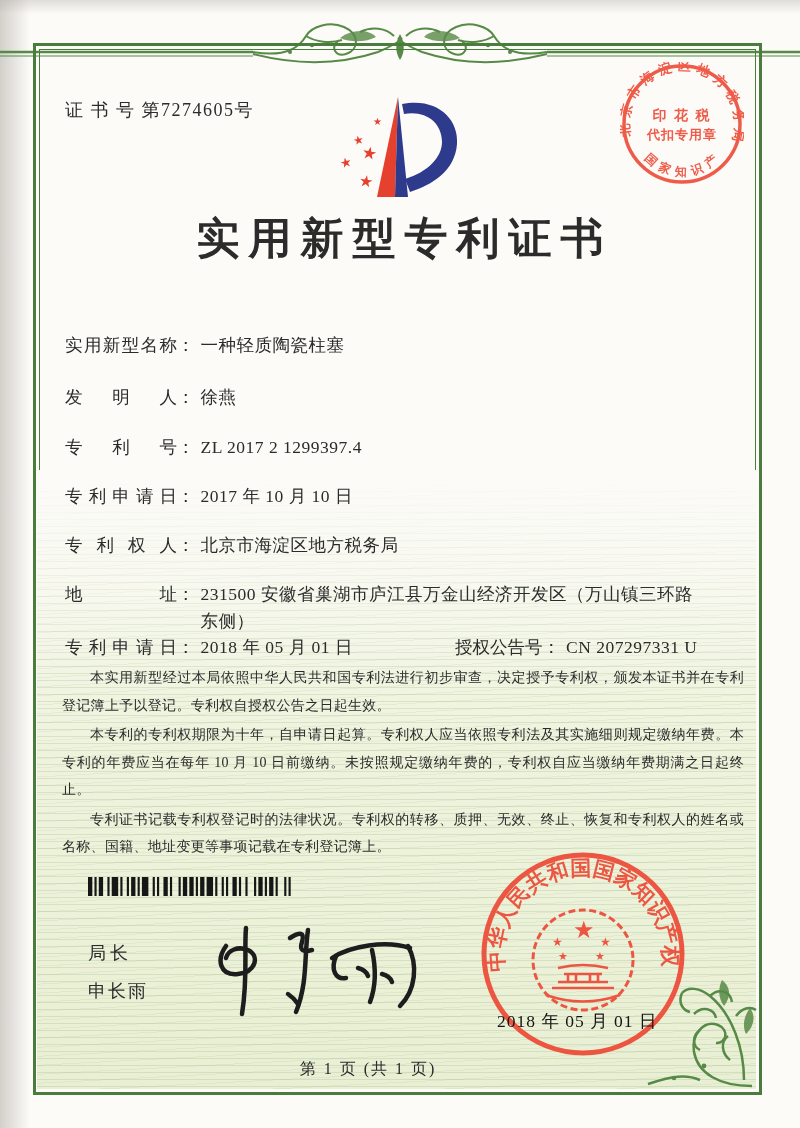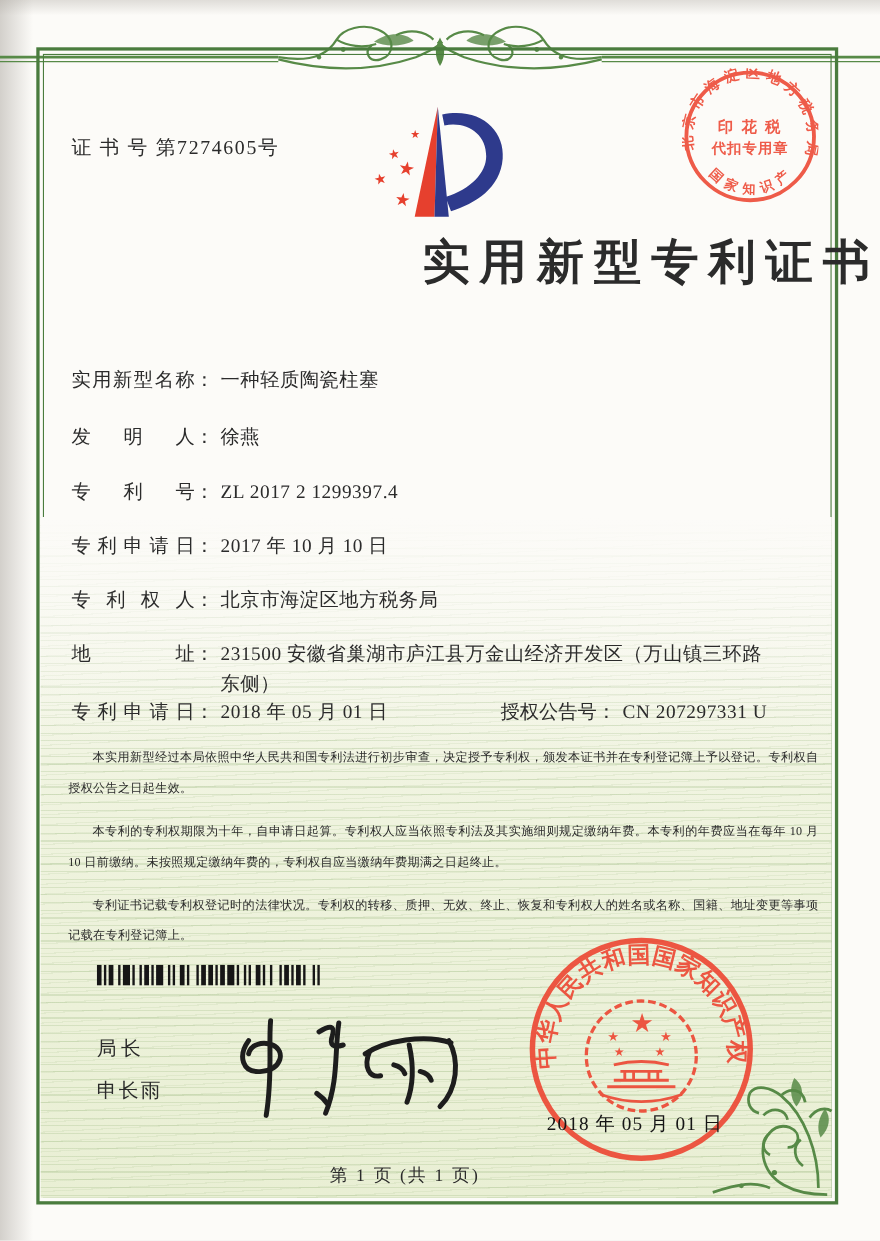--- a/index.html
+++ b/index.html
@@ -23,34 +23,34 @@
 
   
   .lower-tint{position:absolute;left:37px;top:470px;width:719px;height:619px;
       background:
         linear-gradient(180deg,rgba(252,251,248,1) 0%,rgba(252,251,248,0) 34%),
         repeating-linear-gradient(180deg,rgba(122,162,92,.20) 0 1px,rgba(0,0,0,0) 1px 7px),
         repeating-linear-gradient(177deg,rgba(122,162,92,.10) 0 1px,rgba(0,0,0,0) 1px 9px),
         linear-gradient(180deg,#f8f8ef 0%,#eff3de 45%,#e9efd4 100%);}
 
   .abs{position:absolute;}
-  .cert-no{left:65px;top:98px;font-size:18px;letter-spacing:1.5px;margin-top:24px;}
-  .title{left:0;right:0;top:210px;text-align:right;font-size:43px;font-weight:700;
+  .cert-no{left:65px;top:98px;font-size:18px;letter-spacing:1.5px;}
+  .title{left:0;right:0;top:210px;text-align:center;font-size:43px;font-weight:700;
          letter-spacing:9px;padding-left:9px;}
 
   .frow{left:65px;font-size:17.5px;line-height:27px;white-space:nowrap;}
   .flabel{display:inline-block;width:112px;text-align:justify;text-align-last:justify;
           vertical-align:top;}
   .fcolon{vertical-align:top;}
   .fvalue{display:inline-block;margin-left:6px;vertical-align:top;white-space:normal;
           max-width:505px;letter-spacing:.5px;}
   .grant-right{left:455px;}
 
   .paras{left:62px;top:664px;width:682px;}
-  .paras p{margin:12px 0 2px;font-size:11px;line-height:27.5px;text-indent:2em;
+  .paras p{margin:0 0 2px;font-size:14px;line-height:27.5px;text-indent:2em;
            text-align:justify;letter-spacing:.3px;}
 
   .barcode{left:88px;top:877px;width:207px;height:19px;}
   .barcode svg{width:207px;height:19px;display:block;}
 
   .director-title{left:88px;top:941px;font-size:18px;letter-spacing:4px;text-align:right;}
   .director-name{left:88px;top:979px;font-size:18px;letter-spacing:2px;}
   .signature{left:190px;top:916px;}
 
   .seal{left:478px;top:848px;}

